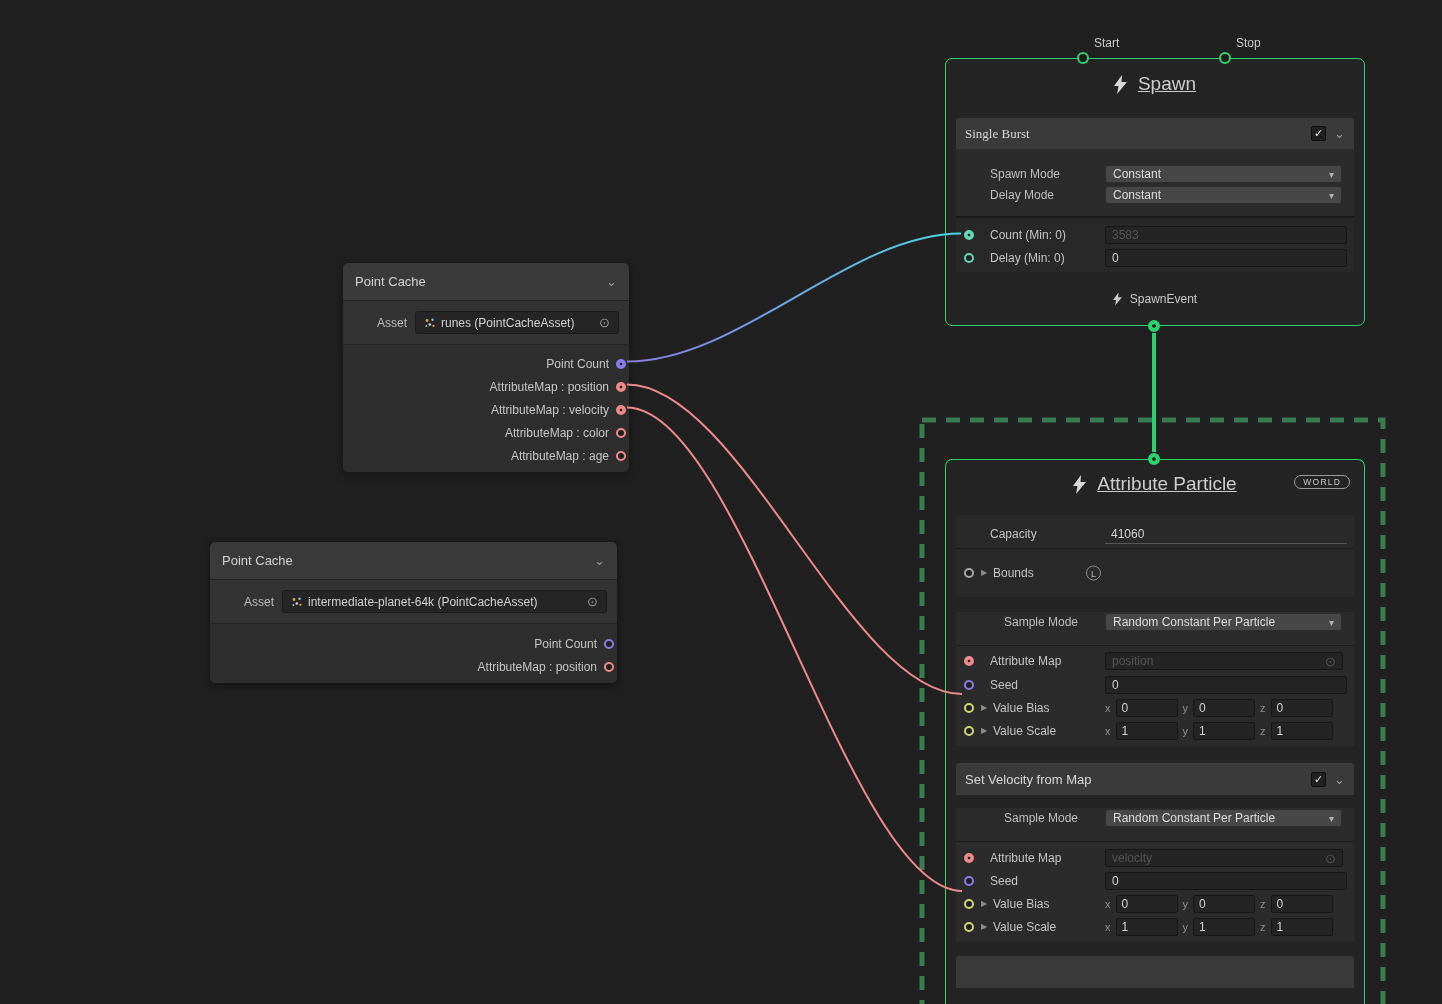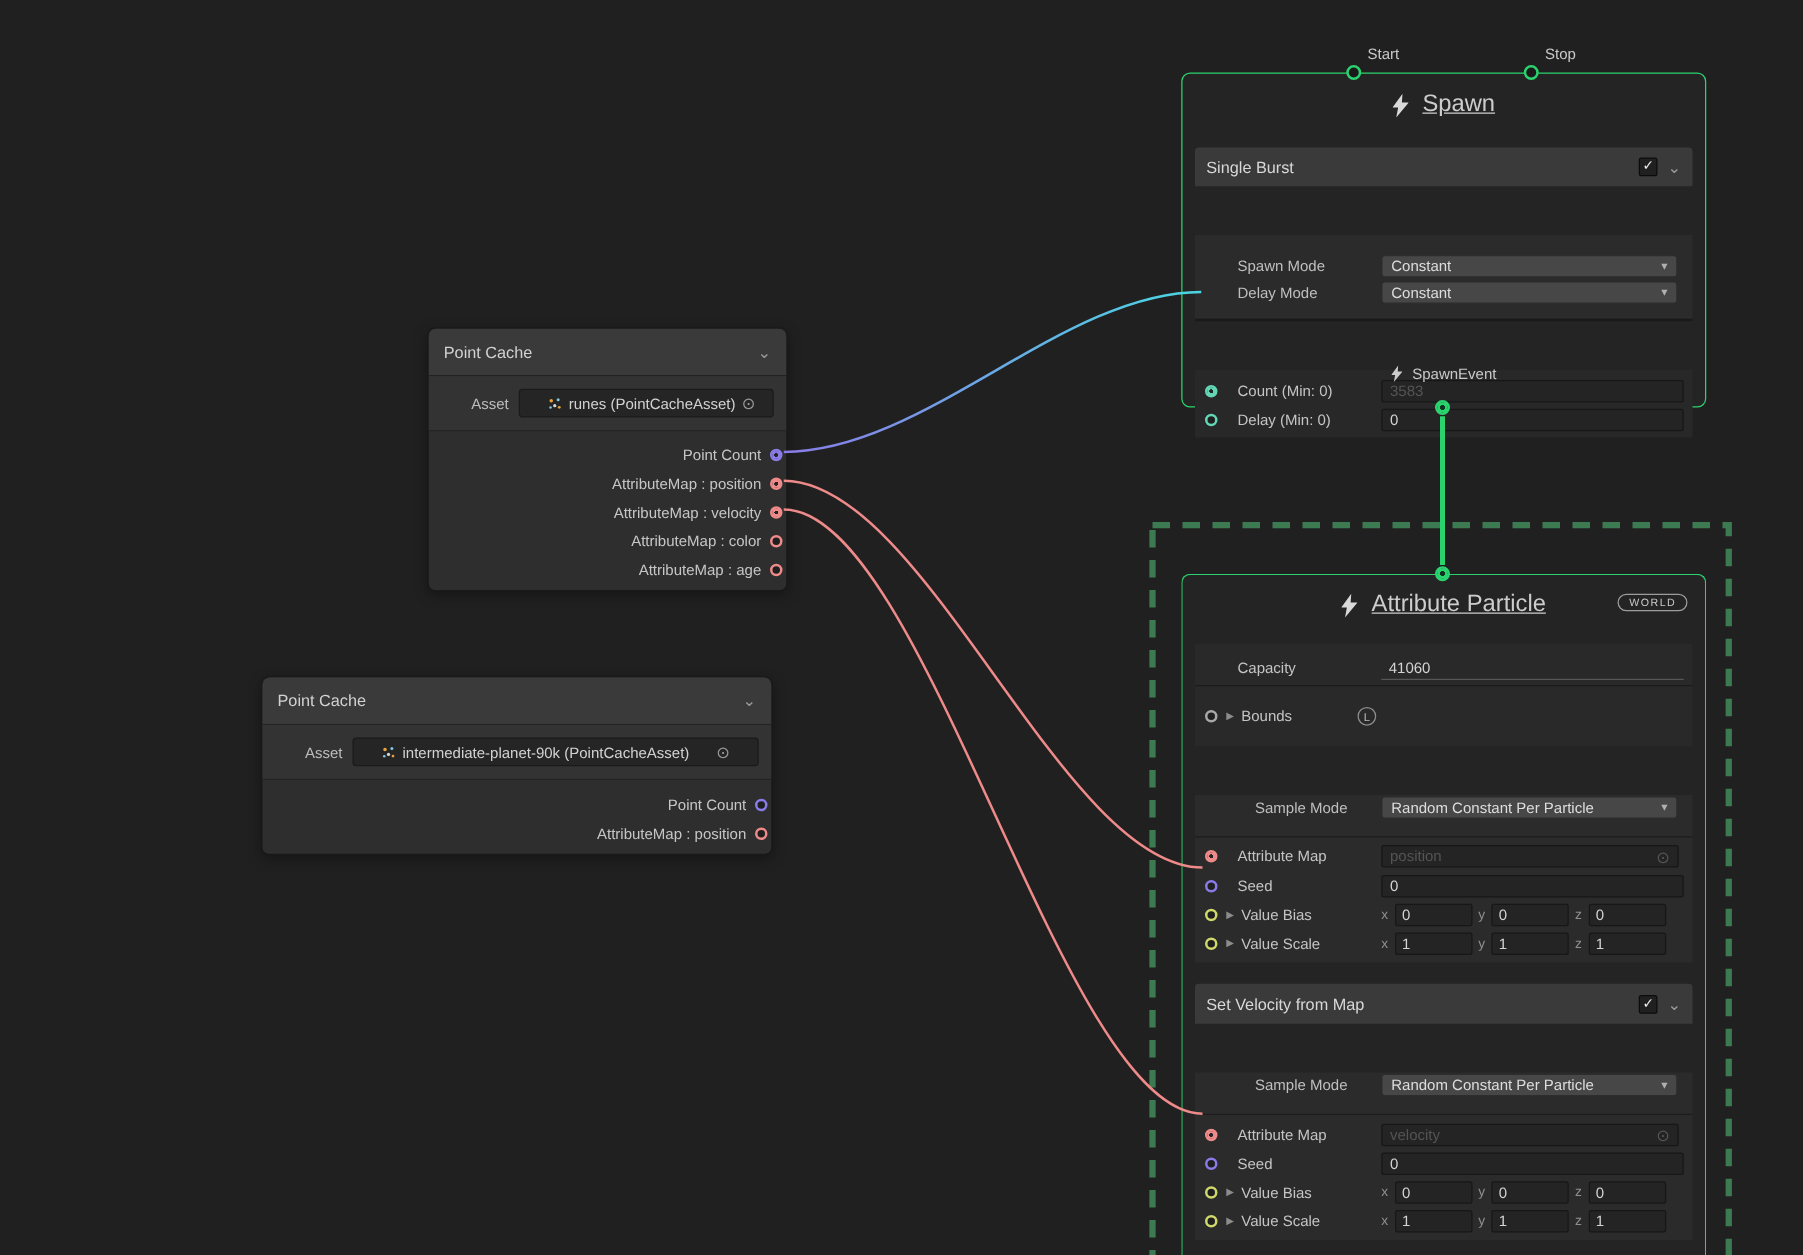--- a/index.html
+++ b/index.html
@@ -6,41 +6,41 @@
   #canvas{position:relative;width:1442px;height:1004px;overflow:hidden;background:#202020;}
 
   
   .ctx-node{position:absolute;background:#242424;border:1.5px solid #2bd36f;border-radius:7px;box-sizing:border-box;}
   .op-node{position:absolute;background:#2e2e2e;border:1px solid #191919;border-radius:6px;box-sizing:border-box;box-shadow:0 3px 10px rgba(0,0,0,.35);padding-bottom:5px;}
   .op-hdr{height:37px;display:flex;align-items:center;padding:0 12px;background:#3a3a3a;border-radius:6px 6px 0 0;color:#d2d2d2;font-size:13px;border-bottom:1px solid #222;}
   .op-chev{margin-left:auto;color:#999;font-size:13px;}
   .op-chev::after{content:"⌄";}
   .asset-row{height:43px;display:flex;align-items:center;background:#333333;padding:0 10px;border-bottom:1px solid #242424;}
   .asset-label{color:#bdbdbd;font-size:12px;margin-left:24px;margin-right:8px;}
-  .obj-field{flex:1;height:21px;background:#252525;border:1px solid #1a1a1a;border-radius:3px;display:flex;align-items:center;gap:5px;padding:0 22px;color:#d2d2d2;font-size:12px;white-space:nowrap;overflow:hidden;}
+  .obj-field{flex:1;height:21px;background:#252525;border:1px solid #1a1a1a;border-radius:3px;display:flex;align-items:center;gap:5px;padding:0 8px;color:#d2d2d2;font-size:12px;white-space:nowrap;overflow:hidden;}
   .obj-picker{margin-left:auto;color:#9a9a9a;font-size:13px;line-height:1;}
   .obj-picker::after{content:"⊙";}
   .out-rows{padding-top:7px;}
   .out-row{height:23px;display:flex;align-items:center;justify-content:flex-end;gap:7px;padding-right:3px;color:#c6c6c6;font-size:12px;}
 
   
   .port{width:10px;height:10px;border-radius:50%;box-sizing:border-box;flex:0 0 auto;}
   .pt-purple{--pc:#8a7ce8;}.pt-red{--pc:#ef8a8a;}.pt-teal{--pc:#63d6b5;}
   .pt-yellow{--pc:#cfd86a;}.pt-gray{--pc:#a8a8a8;}
   .port.hollow{border:2px solid var(--pc);background:#1f1f1f;}
   .port.filled{border:2px solid var(--pc);background:radial-gradient(circle,#242424 0 1.5px,var(--pc) 1.6px);}
   .flow-port{position:absolute;width:12px;height:12px;border-radius:50%;box-sizing:border-box;border:2px solid #2bd36f;background:#1a1a1a;z-index:6;}
   .flow-port.filled{background:radial-gradient(circle,#123322 0 2px,#2bd36f 2.1px);}
   .flow-label{position:absolute;color:#c9c9c9;font-size:12px;z-index:2;}
 
   
   .ctx-title{position:absolute;left:0;right:0;display:flex;align-items:center;justify-content:center;gap:11px;color:#cdcdcd;font-size:19px;text-decoration:underline;}
   .wrapper{position:absolute;left:10px;right:10px;}
   .block-hdr{height:32px;background:#3a3a3a;display:flex;align-items:center;padding:0 9px;color:#d8d8d8;font-size:13px;border-radius:3px 3px 0 0;box-sizing:border-box;}
-  .block-body{background:#2b2b2b;margin-top:39px;}
+  .block-body{background:#2b2b2b;}
   .panel{background:#292929;}
   .checkbox{width:13px;height:13px;background:#202020;border:1px solid #0c0c0c;border-radius:2px;color:#ececec;font-size:11px;line-height:12px;text-align:center;margin-left:auto;flex:0 0 auto;}
   .checkbox::after{content:"✓";}
   .blk-chev{color:#9a9a9a;font-size:13px;margin-left:8px;}
   .blk-chev::after{content:"⌄";}
   .srow{position:relative;display:flex;align-items:center;height:18px;color:#bfbfbf;font-size:12px;}
   .prow{position:relative;display:flex;align-items:center;color:#c4c4c4;font-size:12px;height:22px;}
   .prow .port{position:absolute;left:8px;top:50%;transform:translateY(-50%);}
   .row-label{margin-left:34px;}
   .row-label.fold-after{margin-left:37px;}
@@ -82,21 +82,21 @@
     <div class="ctx-title" style="top:14px;">
       <span class="bolt">
         <svg width="13" height="19" viewBox="0 0 13 19">
             <path d="M8 0 L0 11 H4.5 L3 19 L13 7 H7.5 Z" fill="#d9d9d9"></path>
           </svg>
       </span>
       <span>Spawn</span>
     </div>
 
     <div class="wrapper" style="top:59px;">
-      <div class="block-hdr" style="height:31px;">
+      <div class="block-hdr" style="height:31px;font-family:Liberation Serif, serif;">
         <span>Single Burst</span>
         <span class="checkbox"></span>
         <span class="blk-chev"></span>
       </div>
       <div class="block-body" style="padding:16px 0 12px;">
         <div class="srow">
           <span class="row-label">Spawn Mode</span>
           <div class="dropdown">
               <span>Constant</span>
             </div>
@@ -192,21 +192,21 @@
       <div class="obj-field">
         <span class="bolt">
           <svg width="12" height="12" viewBox="0 0 12 12">
               <circle cx="3" cy="3.5" r="1.4" fill="#e8a33d"></circle>
               <circle cx="8.5" cy="2.8" r="1.2" fill="#7ec8e3"></circle>
               <circle cx="5.8" cy="7.5" r="1.3" fill="#d8d8d8"></circle>
               <circle cx="9.4" cy="8.8" r="1.1" fill="#e8a33d"></circle>
               <circle cx="2.4" cy="9" r="1" fill="#7ec8e3"></circle>
             </svg>
         </span>
-        <span>intermediate-planet-90k (PointCacheAsset)</span>
+        <span>intermediate-planet-64k (PointCacheAsset)</span>
         <span class="obj-picker"></span>
       </div>
     </div>
     <div class="out-rows" style="padding-top:8px;">
       <div class="out-row">
         <span>Point Count</span>
         <span class="port hollow pt-purple"></span>
       </div>
       <div class="out-row">
         <span>AttributeMap : position</span>

